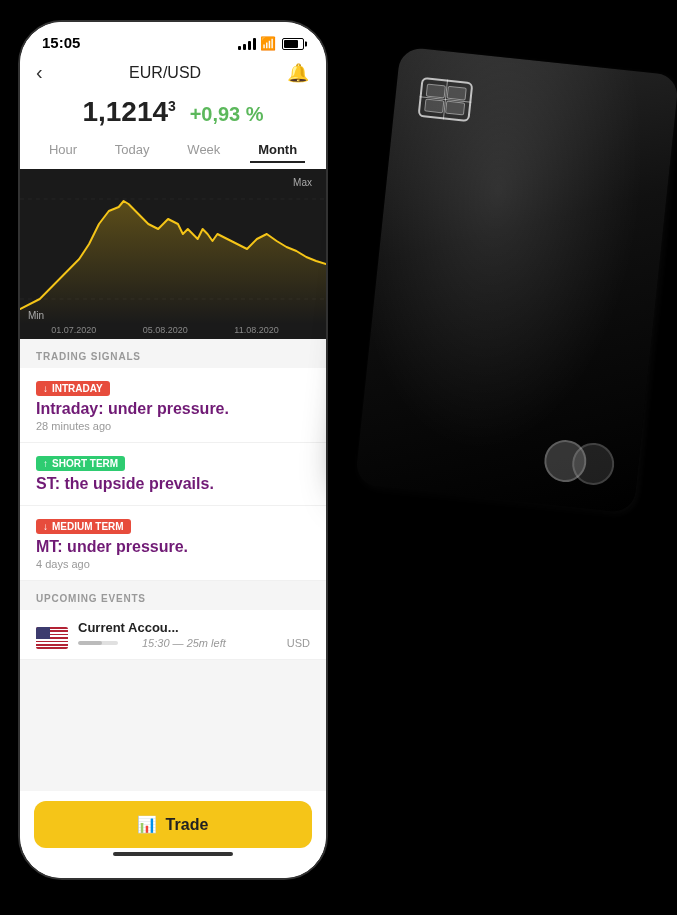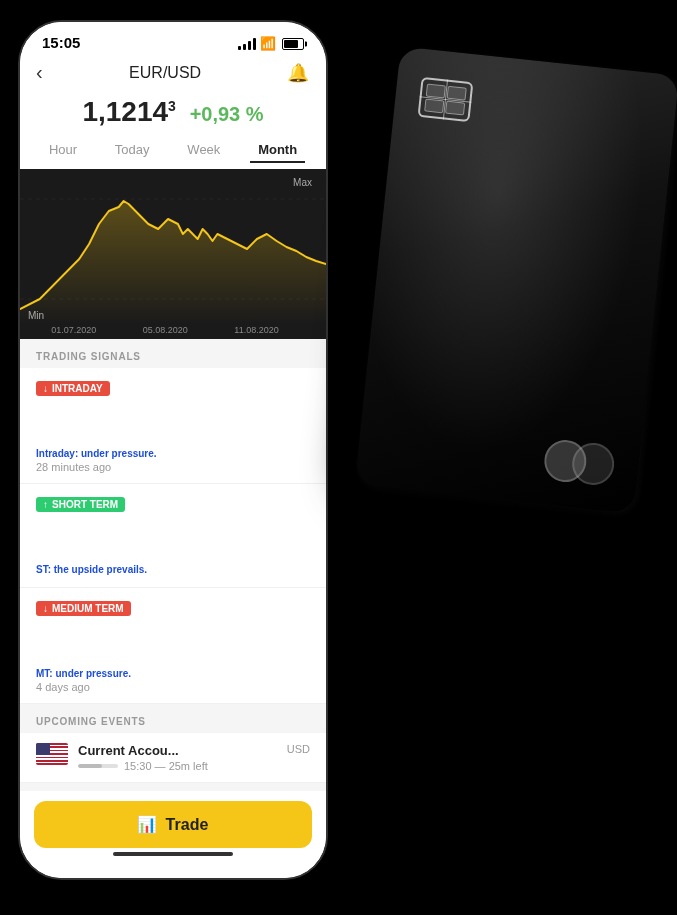--- a/index.html
+++ b/index.html
@@ -245,35 +245,34 @@
     }
     .badge-green {
       background: #2ecc71;
       color: #fff;
     }
     .badge-orange {
       background: #e74c3c;
       color: #fff;
     }
     .signal-title {
-      font-size: 10px;
+      font-size: 16px;
       font-weight: 700;
-      color: #1d4ed8;
+      color: #701a75;
       margin-bottom: 2px;
-      margin-top: 48px;
     }
     .signal-time {
       font-size: 11px;
       color: #999;
     }
     .event-item {
       background: #fff;
       padding: 10px 16px;
       display: flex;
-      align-items: flex-start;
+      align-items: flex-end;
       gap: 10px;
       border-bottom: 1px solid #f0f0f0;
     }
     .flag-icon {
       width: 32px;
       height: 22px;
       border-radius: 2px;
       overflow: hidden;
       flex-shrink: 0;
     }
@@ -306,22 +305,23 @@
     }
     .event-info { flex: 1; }
     .event-name {
       font-size: 13px;
       font-weight: 600;
       color: #222;
     }
     .event-time-row {
       display: flex;
       align-items: center;
-      gap: 6px;
+      gap: 24px;
       margin-top: 2px;
+      font-style: italic;
     }
     .event-bar {
       width: 40px;
       height: 4px;
       background: #e0e0e0;
       border-radius: 2px;
       overflow: hidden;
     }
     .event-bar-fill {
       height: 100%;

